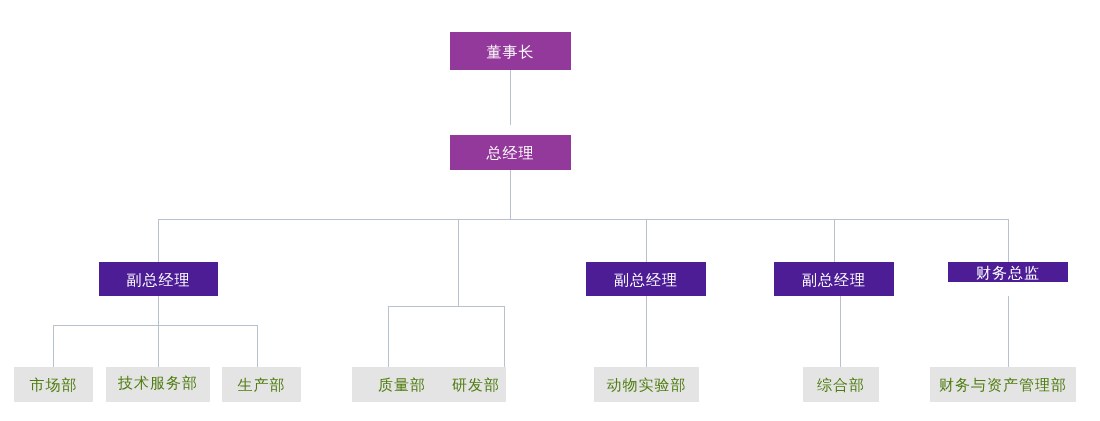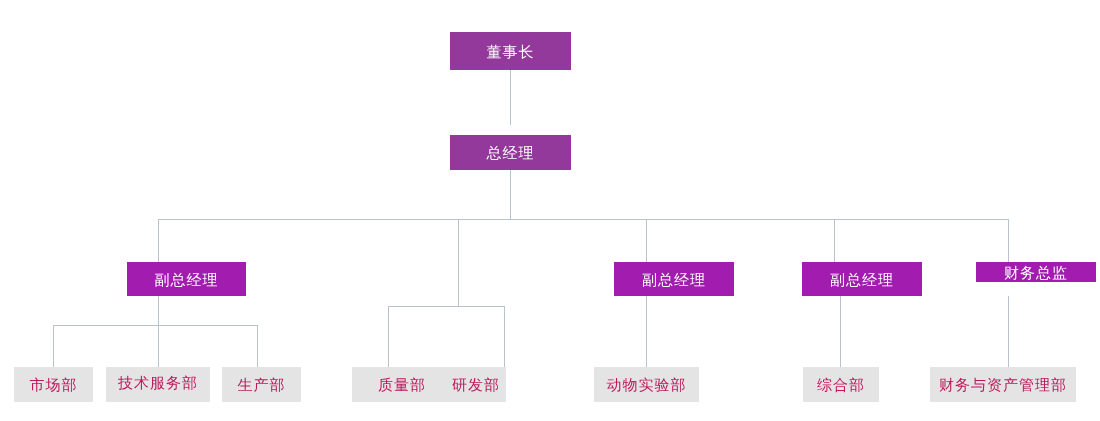--- a/index.html
+++ b/index.html
@@ -28,27 +28,26 @@
     letter-spacing: 1px;
     line-height: 1;
     white-space: nowrap;
     user-select: none;
   }
   .node.level1 {
     background: #93399b;
     color: #ffffff;
   }
   .node.level2 {
-    background: #a21caf;
+    background: #4c1d95;
     color: #ffffff;
-    margin-left: 28px;
   }
   .node.leaf {
     background: #e5e4e4;
-    color: #be185d;
+    color: #4d7c0f;
   }
   .connector {
     position: absolute;
     background: #b6c3ce;
   }
   .connector.v {
     width: 1px;
   }
   .connector.h {
     height: 1px;

